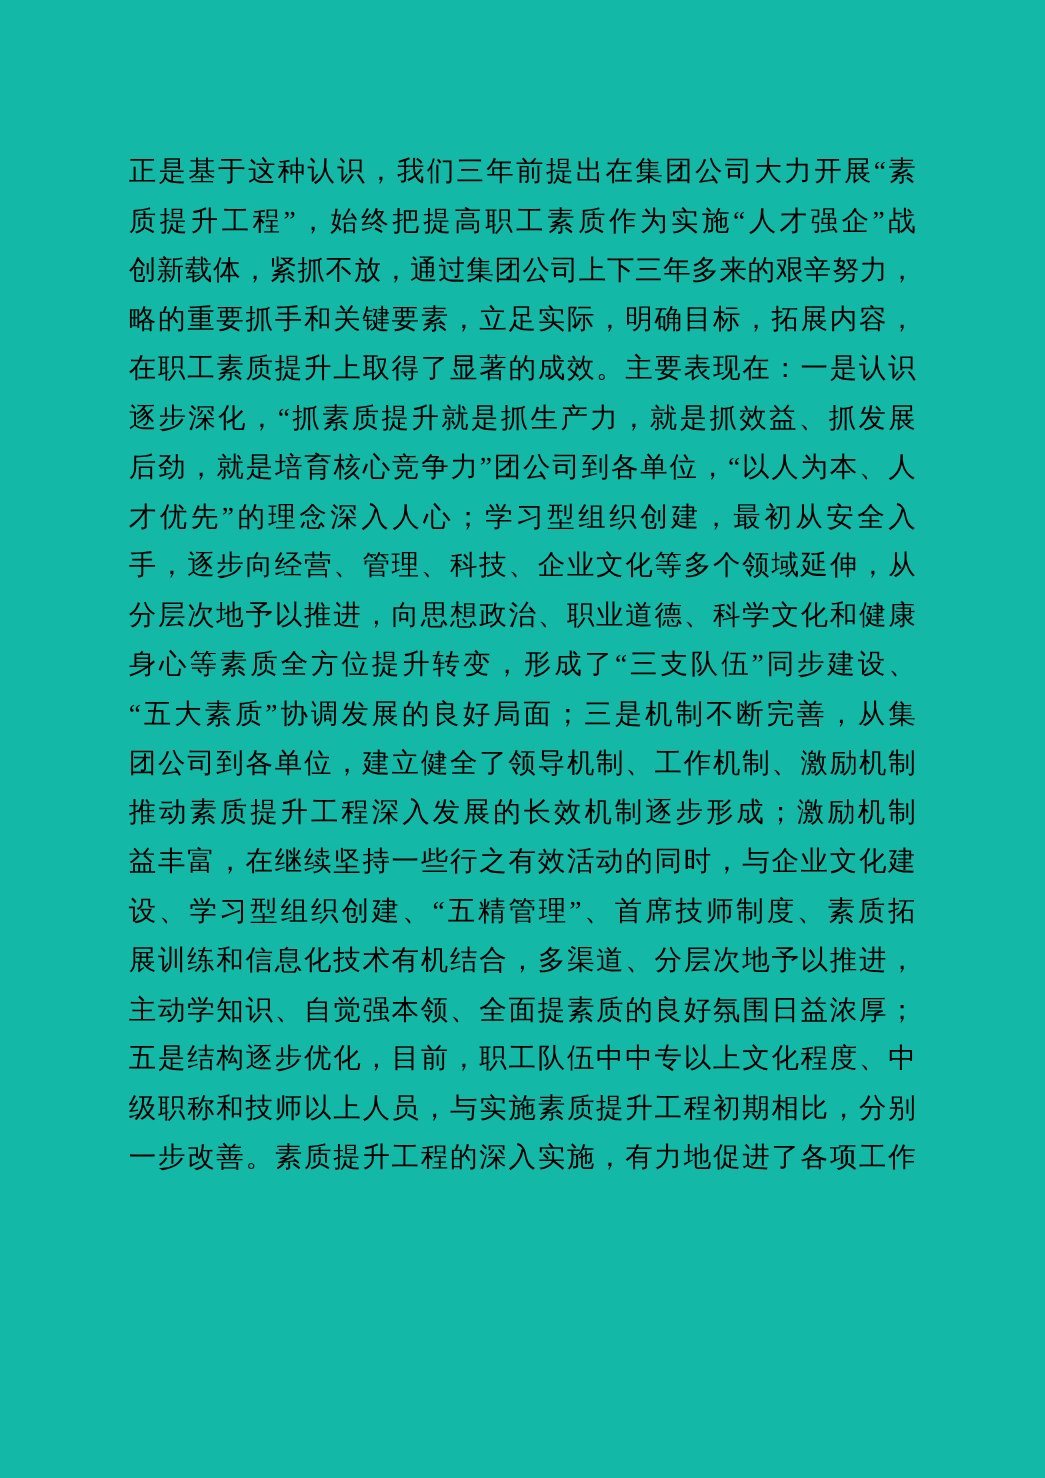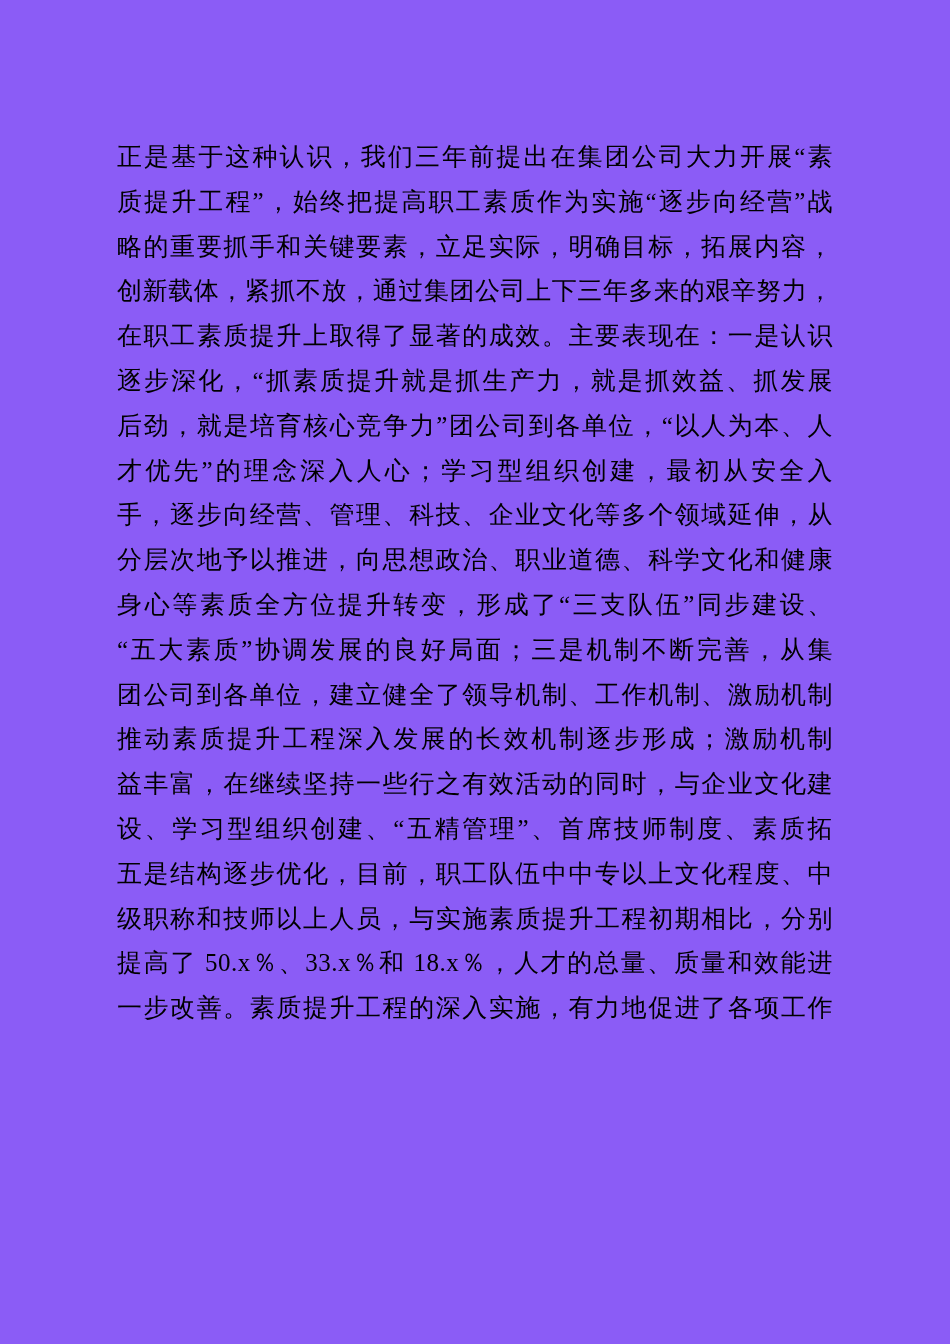--- a/index.html
+++ b/index.html
@@ -4,21 +4,21 @@
 <style>
   html, body {
     margin: 0;
     padding: 0;
     background: #ffffff;
   }
   .page {
     position: relative;
     width: 950px;
     height: 1344px;
-    background: #8b5cf6;
+    background: #14b8a6;
     overflow: hidden;
     font-family: "Liberation Serif", "DejaVu Serif", serif;
   }
   .text-block {
     position: absolute;
     left: 117px;
     top: 135px;
     width: 716px;
     color: #000000;
   }
@@ -33,33 +33,34 @@
     color: #000000;
   }
   
 </style>
 </head>
 <body>
 
 <div class="page">
   <div class="text-block">
     <div class="text-line">正是基于这种认识，我们三年前提出在集团公司大力开展“素</div>
-    <div class="text-line">质提升工程”，始终把提高职工素质作为实施“逐步向经营”战</div>
+    <div class="text-line">质提升工程”，始终把提高职工素质作为实施“人才强企”战</div>
+    <div class="text-line">创新载体，紧抓不放，通过集团公司上下三年多来的艰辛努力，</div>
     <div class="text-line">略的重要抓手和关键要素，立足实际，明确目标，拓展内容，</div>
-    <div class="text-line">创新载体，紧抓不放，通过集团公司上下三年多来的艰辛努力，</div>
     <div class="text-line">在职工素质提升上取得了显著的成效。主要表现在：一是认识</div>
     <div class="text-line">逐步深化，“抓素质提升就是抓生产力，就是抓效益、抓发展</div>
     <div class="text-line">后劲，就是培育核心竞争力”团公司到各单位，“以人为本、人</div>
     <div class="text-line">才优先”的理念深入人心；学习型组织创建，最初从安全入</div>
     <div class="text-line">手，逐步向经营、管理、科技、企业文化等多个领域延伸，从</div>
     <div class="text-line">分层次地予以推进，向思想政治、职业道德、科学文化和健康</div>
     <div class="text-line">身心等素质全方位提升转变，形成了“三支队伍”同步建设、</div>
     <div class="text-line">“五大素质”协调发展的良好局面；三是机制不断完善，从集</div>
     <div class="text-line">团公司到各单位，建立健全了领导机制、工作机制、激励机制</div>
     <div class="text-line">推动素质提升工程深入发展的长效机制逐步形成；激励机制</div>
     <div class="text-line">益丰富，在继续坚持一些行之有效活动的同时，与企业文化建</div>
     <div class="text-line">设、学习型组织创建、“五精管理”、首席技师制度、素质拓</div>
+    <div class="text-line">展训练和信息化技术有机结合，多渠道、分层次地予以推进，</div>
+    <div class="text-line">主动学知识、自觉强本领、全面提素质的良好氛围日益浓厚；</div>
     <div class="text-line">五是结构逐步优化，目前，职工队伍中中专以上文化程度、中</div>
     <div class="text-line">级职称和技师以上人员，与实施素质提升工程初期相比，分别</div>
-    <div class="text-line">提高了 50.x％、33.x％和 18.x％，人才的总量、质量和效能进</div>
     <div class="text-line">一步改善。素质提升工程的深入实施，有力地促进了各项工作</div>
   </div>
 </div>
 
 </body></html>

